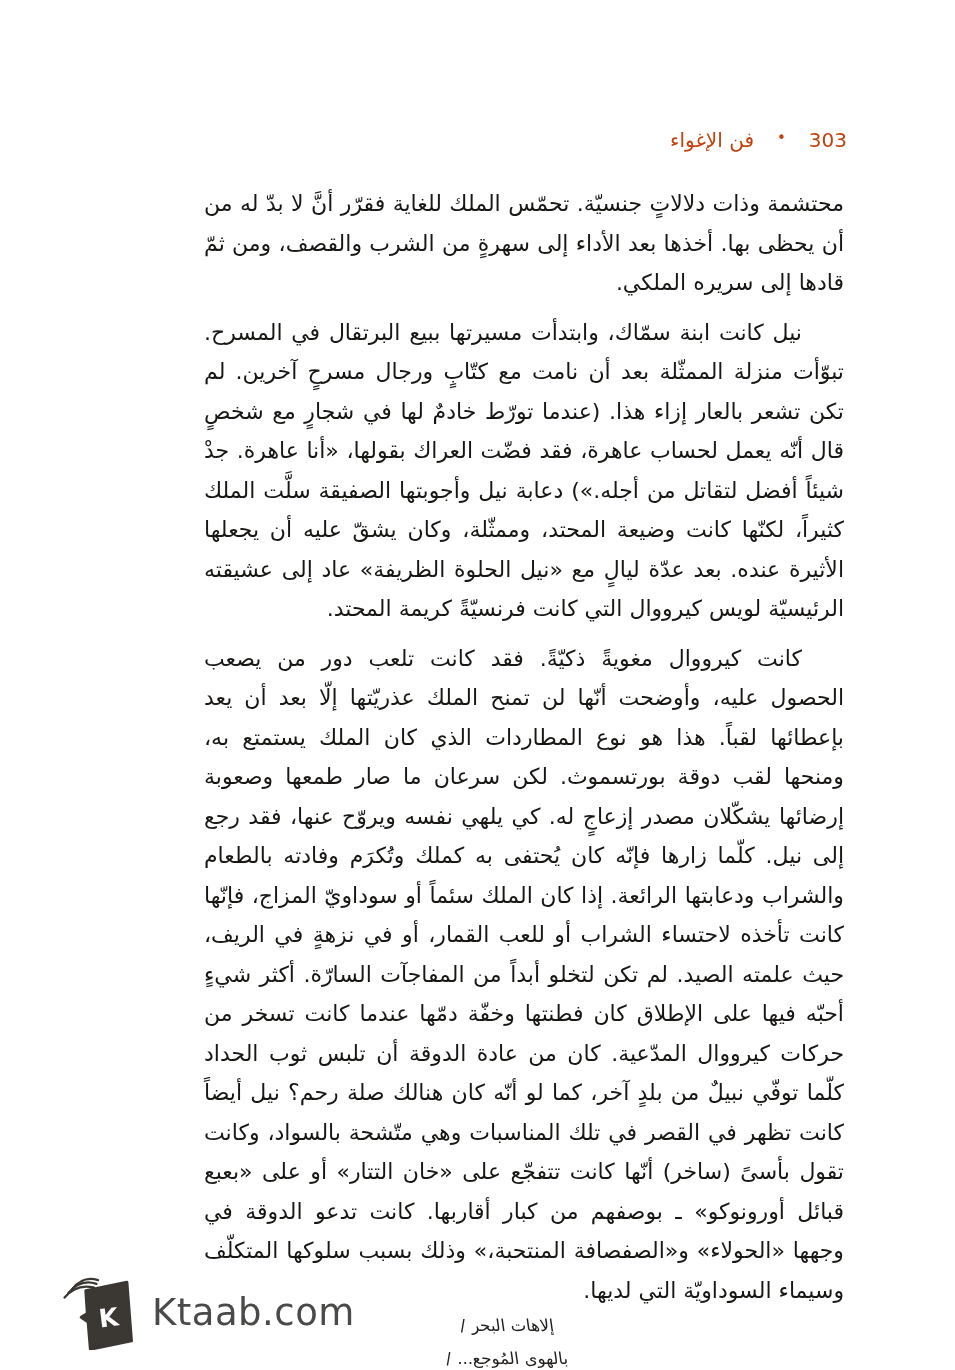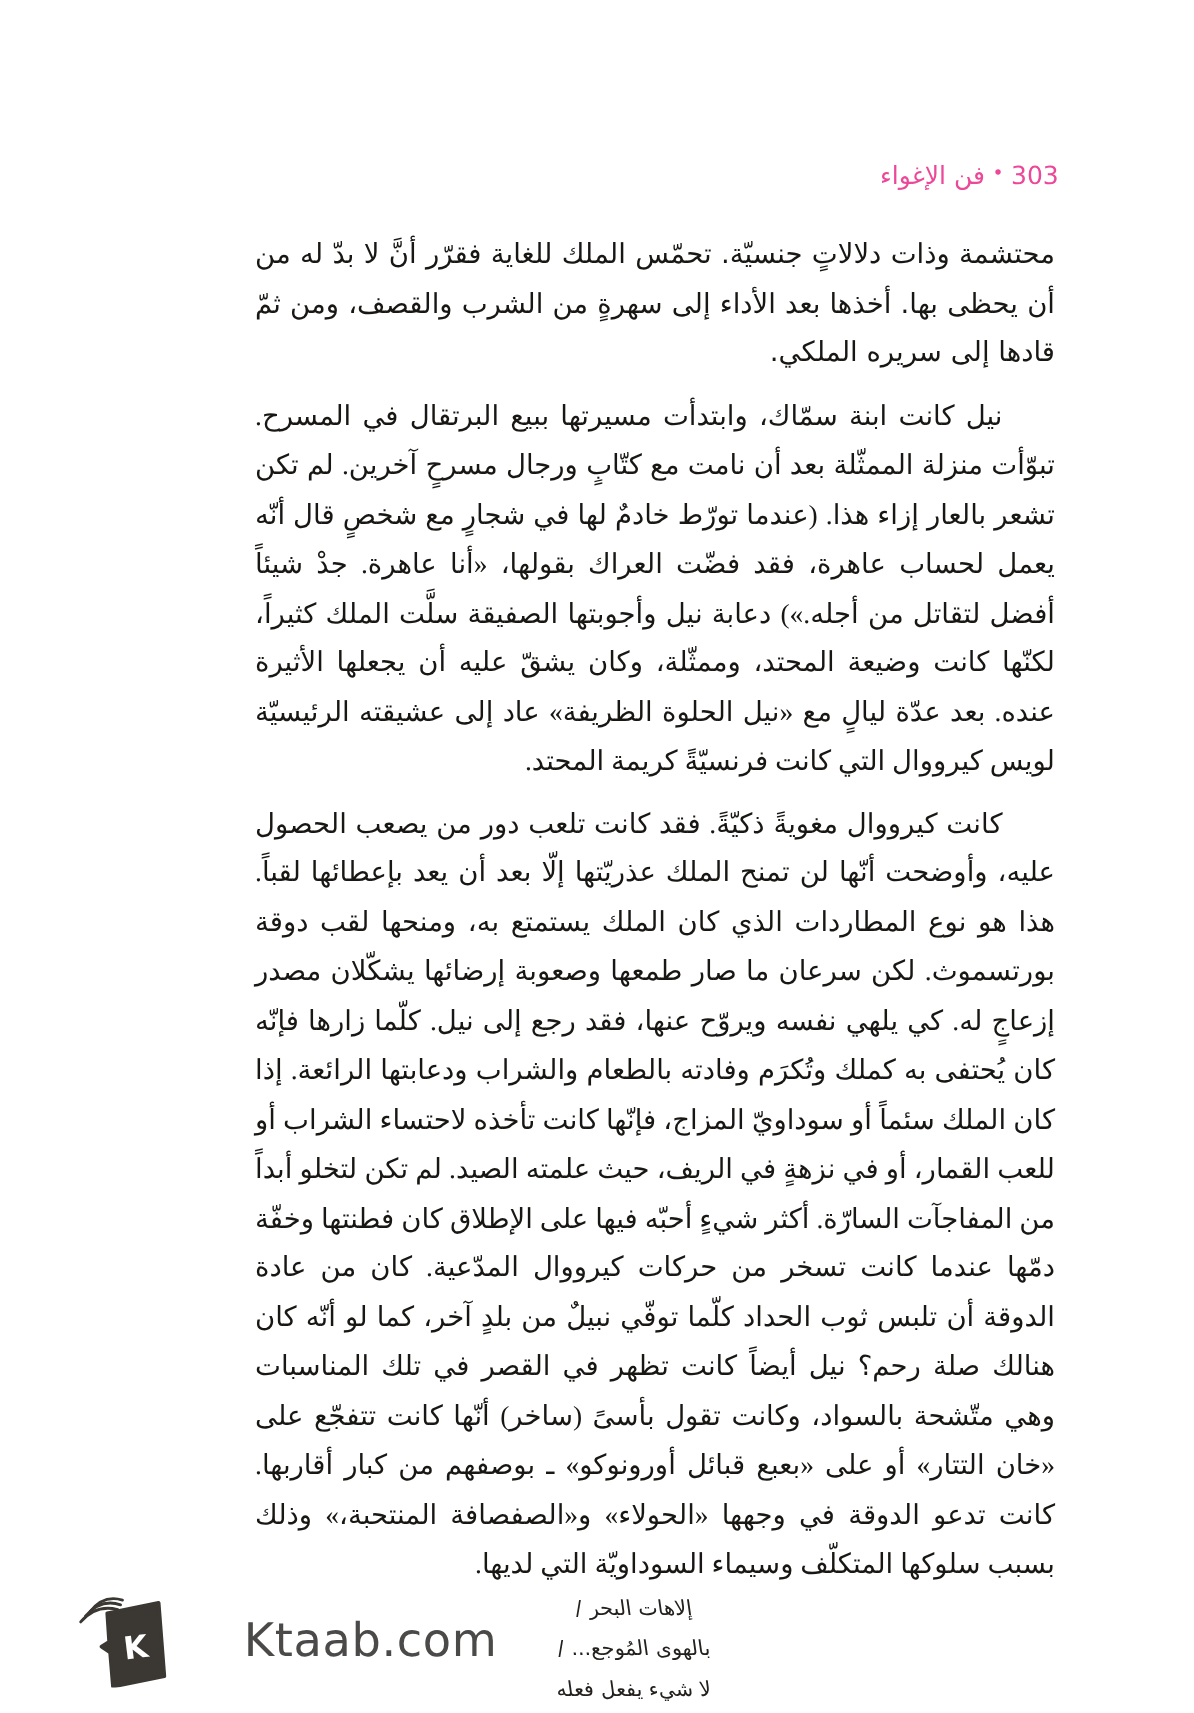--- a/index.html
+++ b/index.html
@@ -10,44 +10,44 @@
     width:955px; height:1370px;
     background:#ffffff;
     font-family:"DejaVu Sans", sans-serif;
     color:#1c1a18;
     overflow:hidden;
   }
 
   
   .header {
     position:absolute; top:128px; right:108px;
-    display:flex; align-items:flex-start; gap:6px;
+    display:flex; align-items:flex-start; gap:23px;
     direction:ltr;
-    font-size:20px; color:#ec4899;
+    font-size:20px; color:#c2410c;
   }
   .h-title { direction:rtl; }
   .h-bullet { font-size:15px; position:relative; top:1px; }
 
   
   .content {
     position:absolute; top:184px; left:0; right:0;
     display:flex; align-items:center;flex-direction:column;
   }
 
   .main-text {
     margin-left:93px;
     width:640px;
     direction:rtl;
     text-align:justify;
     font-size:22px;
     line-height:39.5px;
     color:#191714;
   }
   .para { margin:0; }
-  .para + .para { margin-top:10px; text-indent:42px;font-family:Liberation Serif, serif; }
+  .para + .para { margin-top:10px; text-indent:42px; }
 
   .margin-col {
     margin-left:58px;
     width:162px;
     direction:rtl;
     text-align:center;
     font-size:16.5px;
     line-height:32.6px;
     color:#23201d;
   }
@@ -56,21 +56,20 @@
   
   .footer {
     position:absolute; left:60px; bottom:20px;
     display:flex; align-items:center; gap:16px;
   }
   .logo-icon { width:76px; height:76px; display:block; }
   .logo-text {
     font-size:37px;
     color:#4b4a48;
     letter-spacing:0.5px;
-    margin-left:43px;
   }
 </style>
 </head>
 <body>
 
 <div class="page">
 
   <div class="header">
     <span class="h-title">فن الإغواء</span>
     <span class="h-bullet">•</span>

